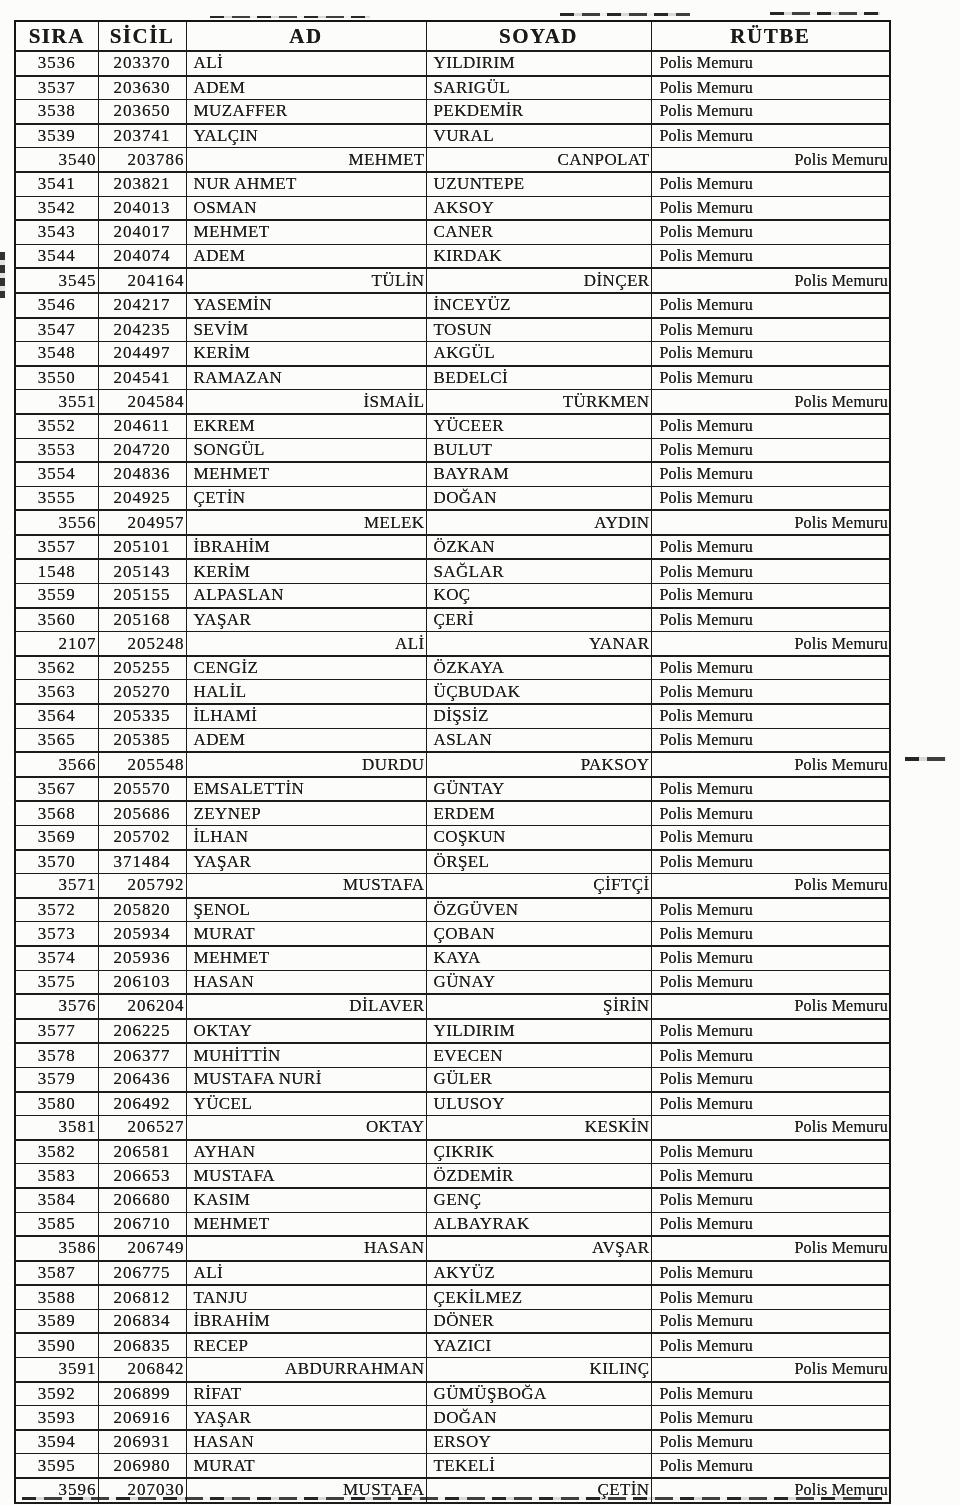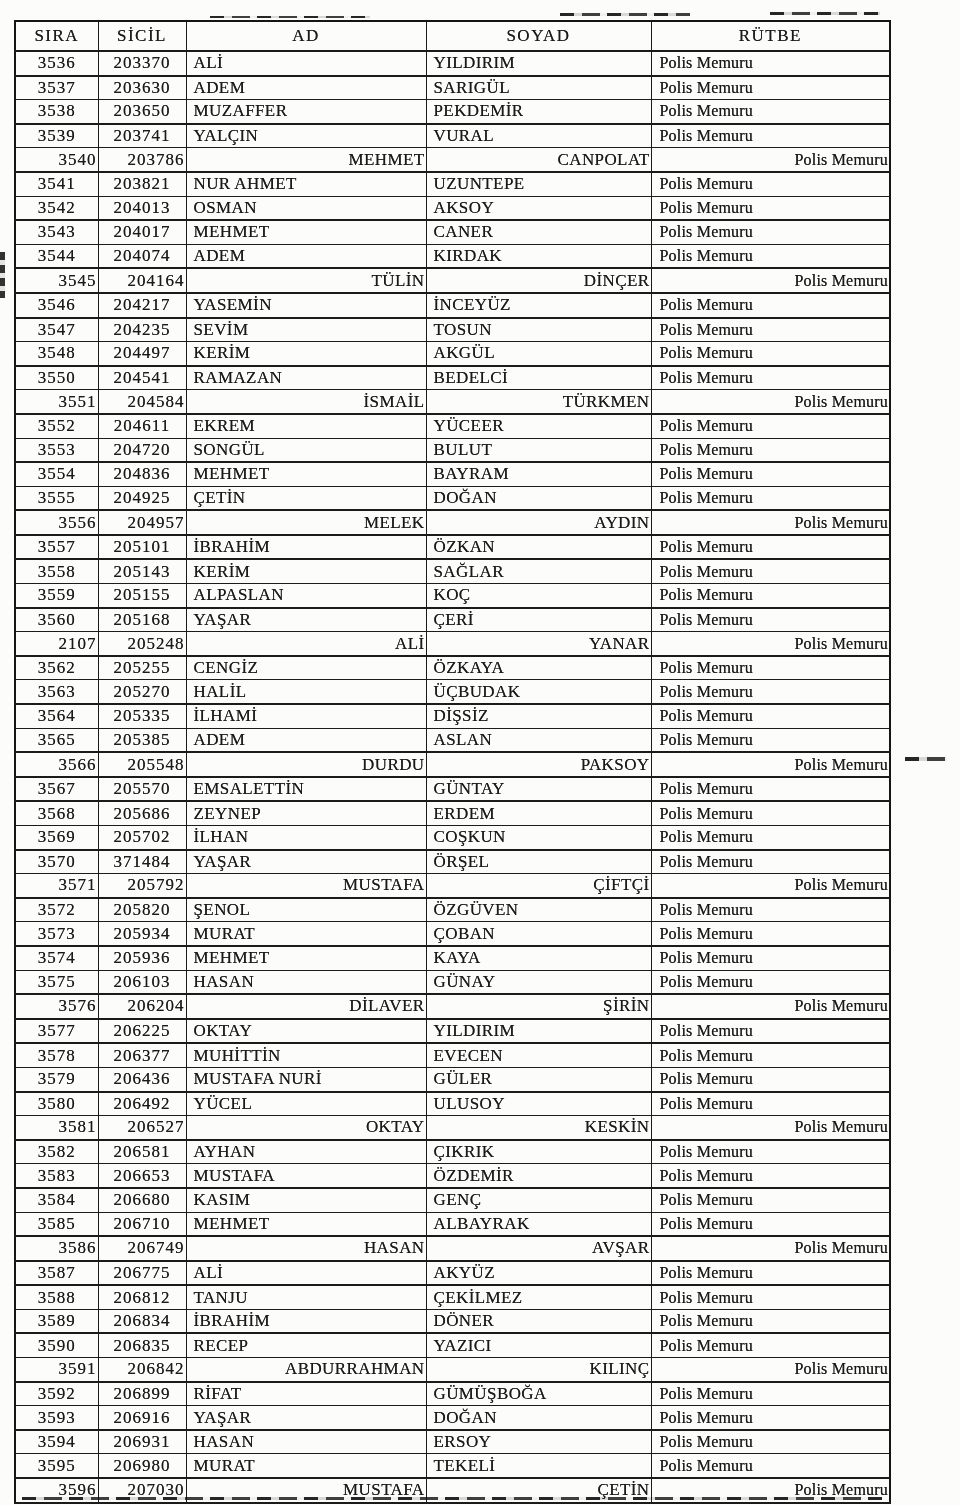--- a/index.html
+++ b/index.html
@@ -32,22 +32,22 @@
   col.c5 { width: 239px; }
   th, td {
     border: 1.5px solid #1b1b1b;
     overflow: hidden;
     white-space: nowrap;
     vertical-align: middle;
     text-shadow: 0 0 0.5px rgba(20,20,20,0.75);
   }
   thead th {
     height: 26px;
-    font-size: 17px;
-    font-weight: normal;
+    font-size: 21px;
+    font-weight: bold;
     letter-spacing: 1.5px;
     text-align: center;
     border-bottom-width: 2px;
   }
   tbody td {
     height: 20.6px;
     font-size: 17px;
   }
   
   tbody tr:nth-child(even) td { border-top-width: 2.2px; }
@@ -246,21 +246,21 @@
       <td class="c-rutbe">Polis Memuru</td>
     </tr>
         <tr>
       <td class="c-sira">3557</td>
       <td class="c-sicil">205101</td>
       <td class="c-ad">İBRAHİM</td>
       <td class="c-soyad">ÖZKAN</td>
       <td class="c-rutbe">Polis Memuru</td>
     </tr>
         <tr>
-      <td class="c-sira">3558</td>
+      <td class="c-sira">1548</td>
       <td class="c-sicil">205143</td>
       <td class="c-ad">KERİM</td>
       <td class="c-soyad">SAĞLAR</td>
       <td class="c-rutbe">Polis Memuru</td>
     </tr>
         <tr>
       <td class="c-sira">3559</td>
       <td class="c-sicil">205155</td>
       <td class="c-ad">ALPASLAN</td>
       <td class="c-soyad">KOÇ</td>

